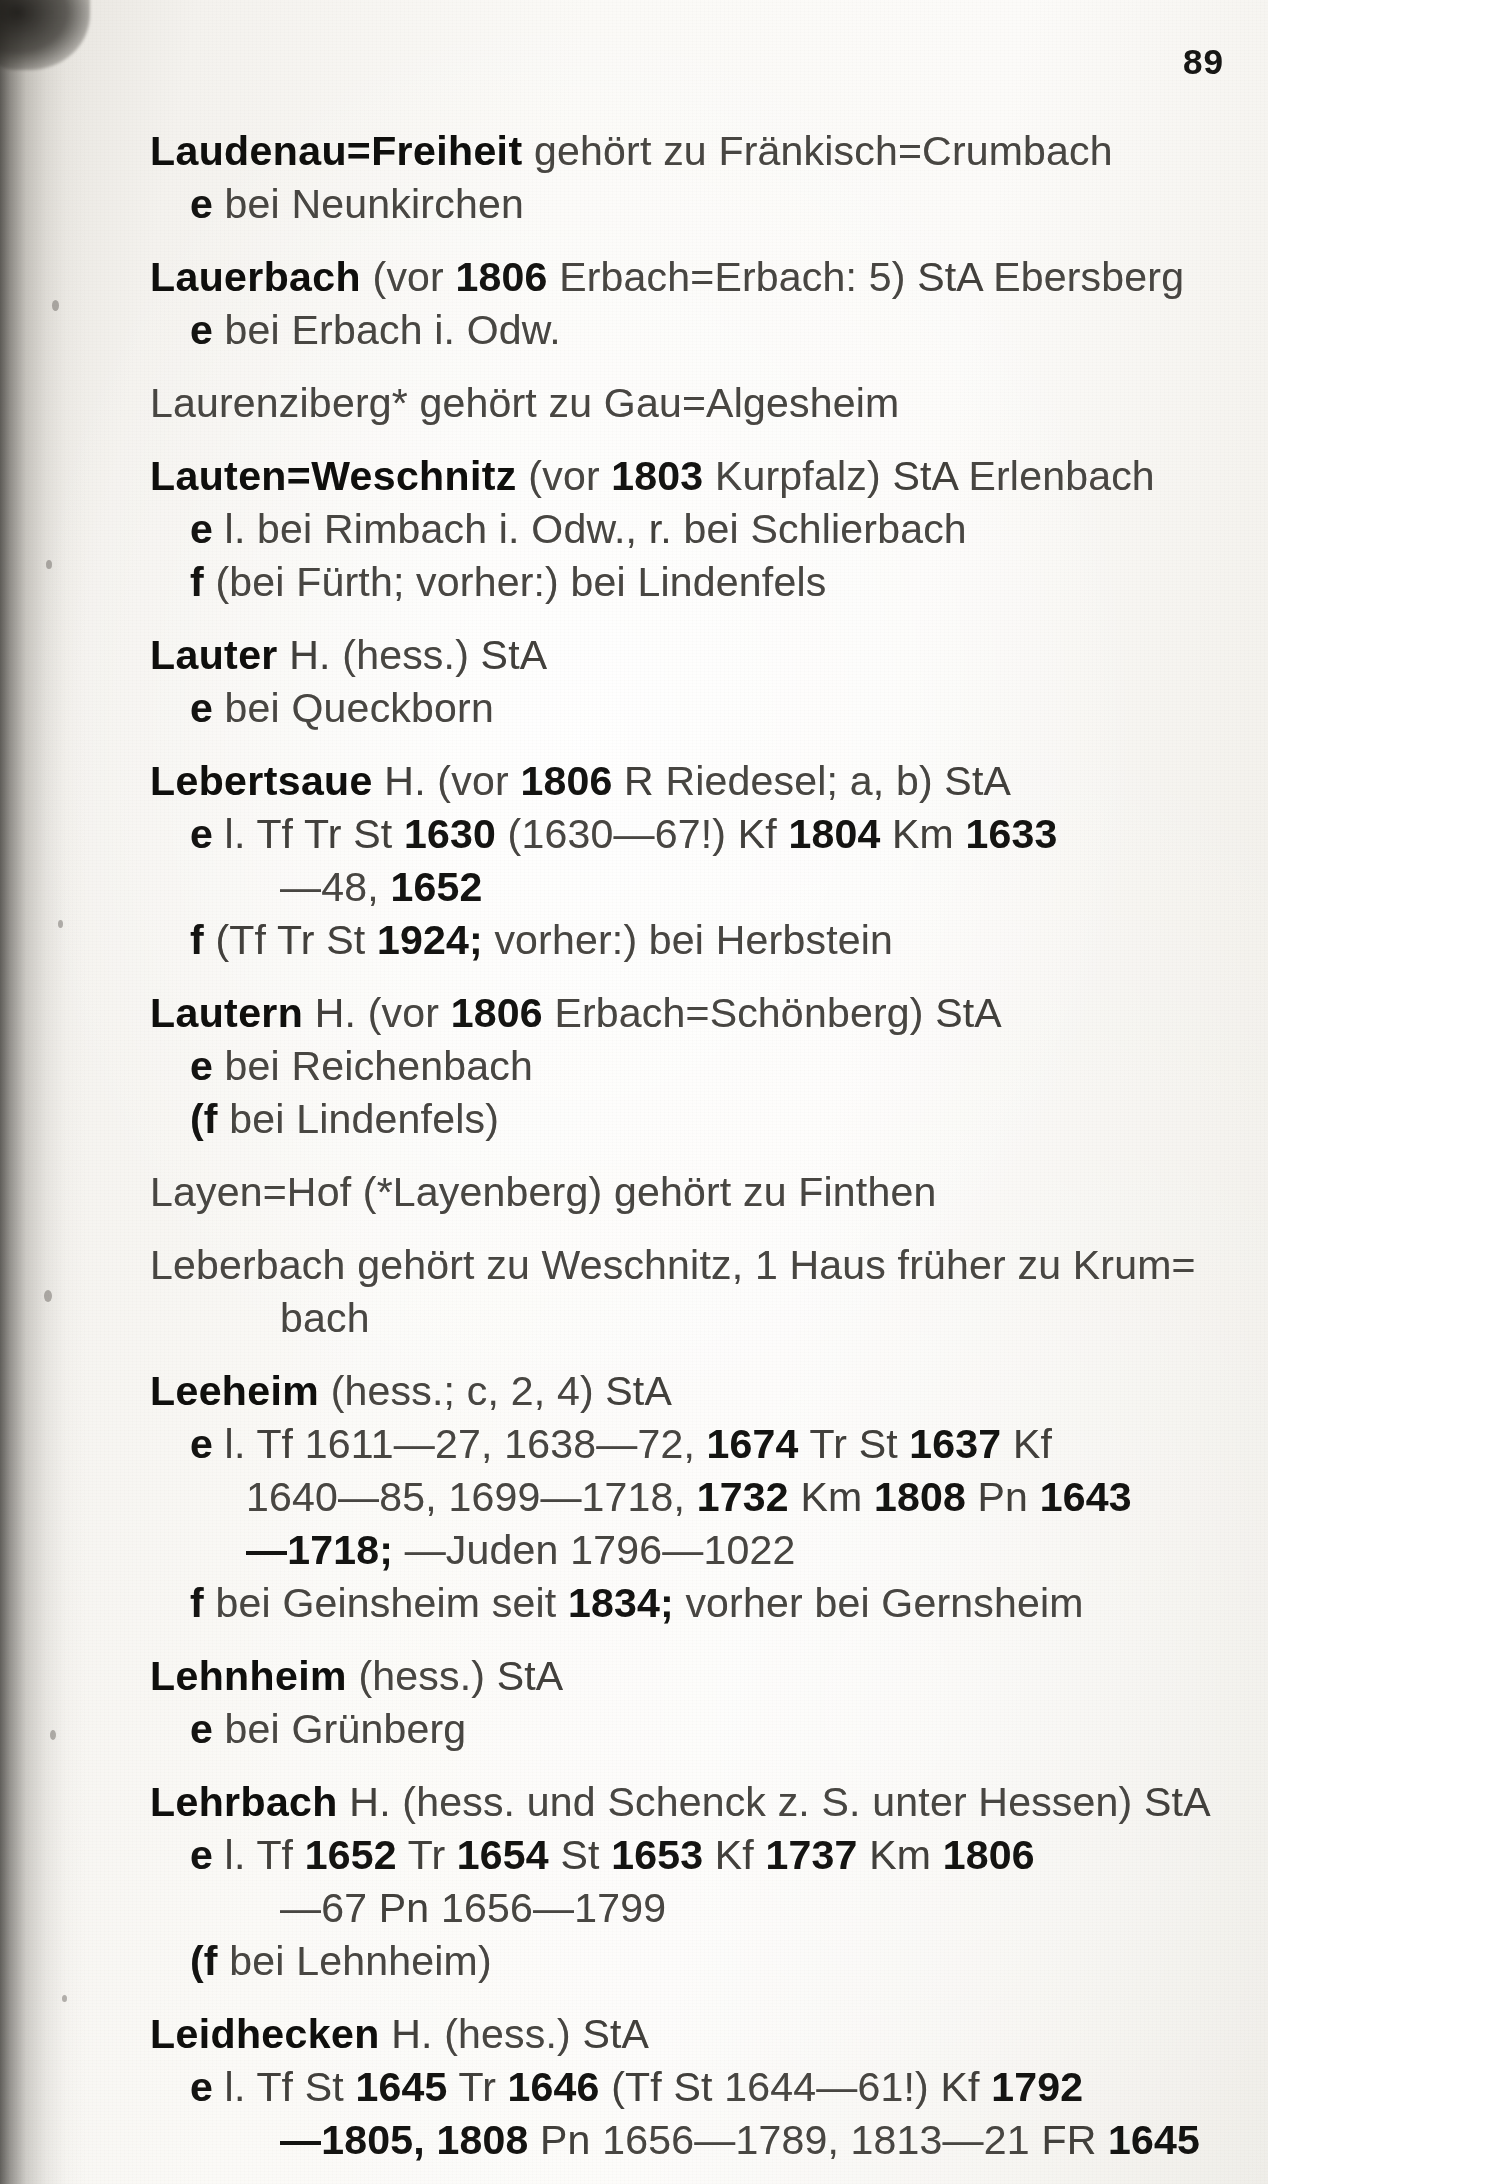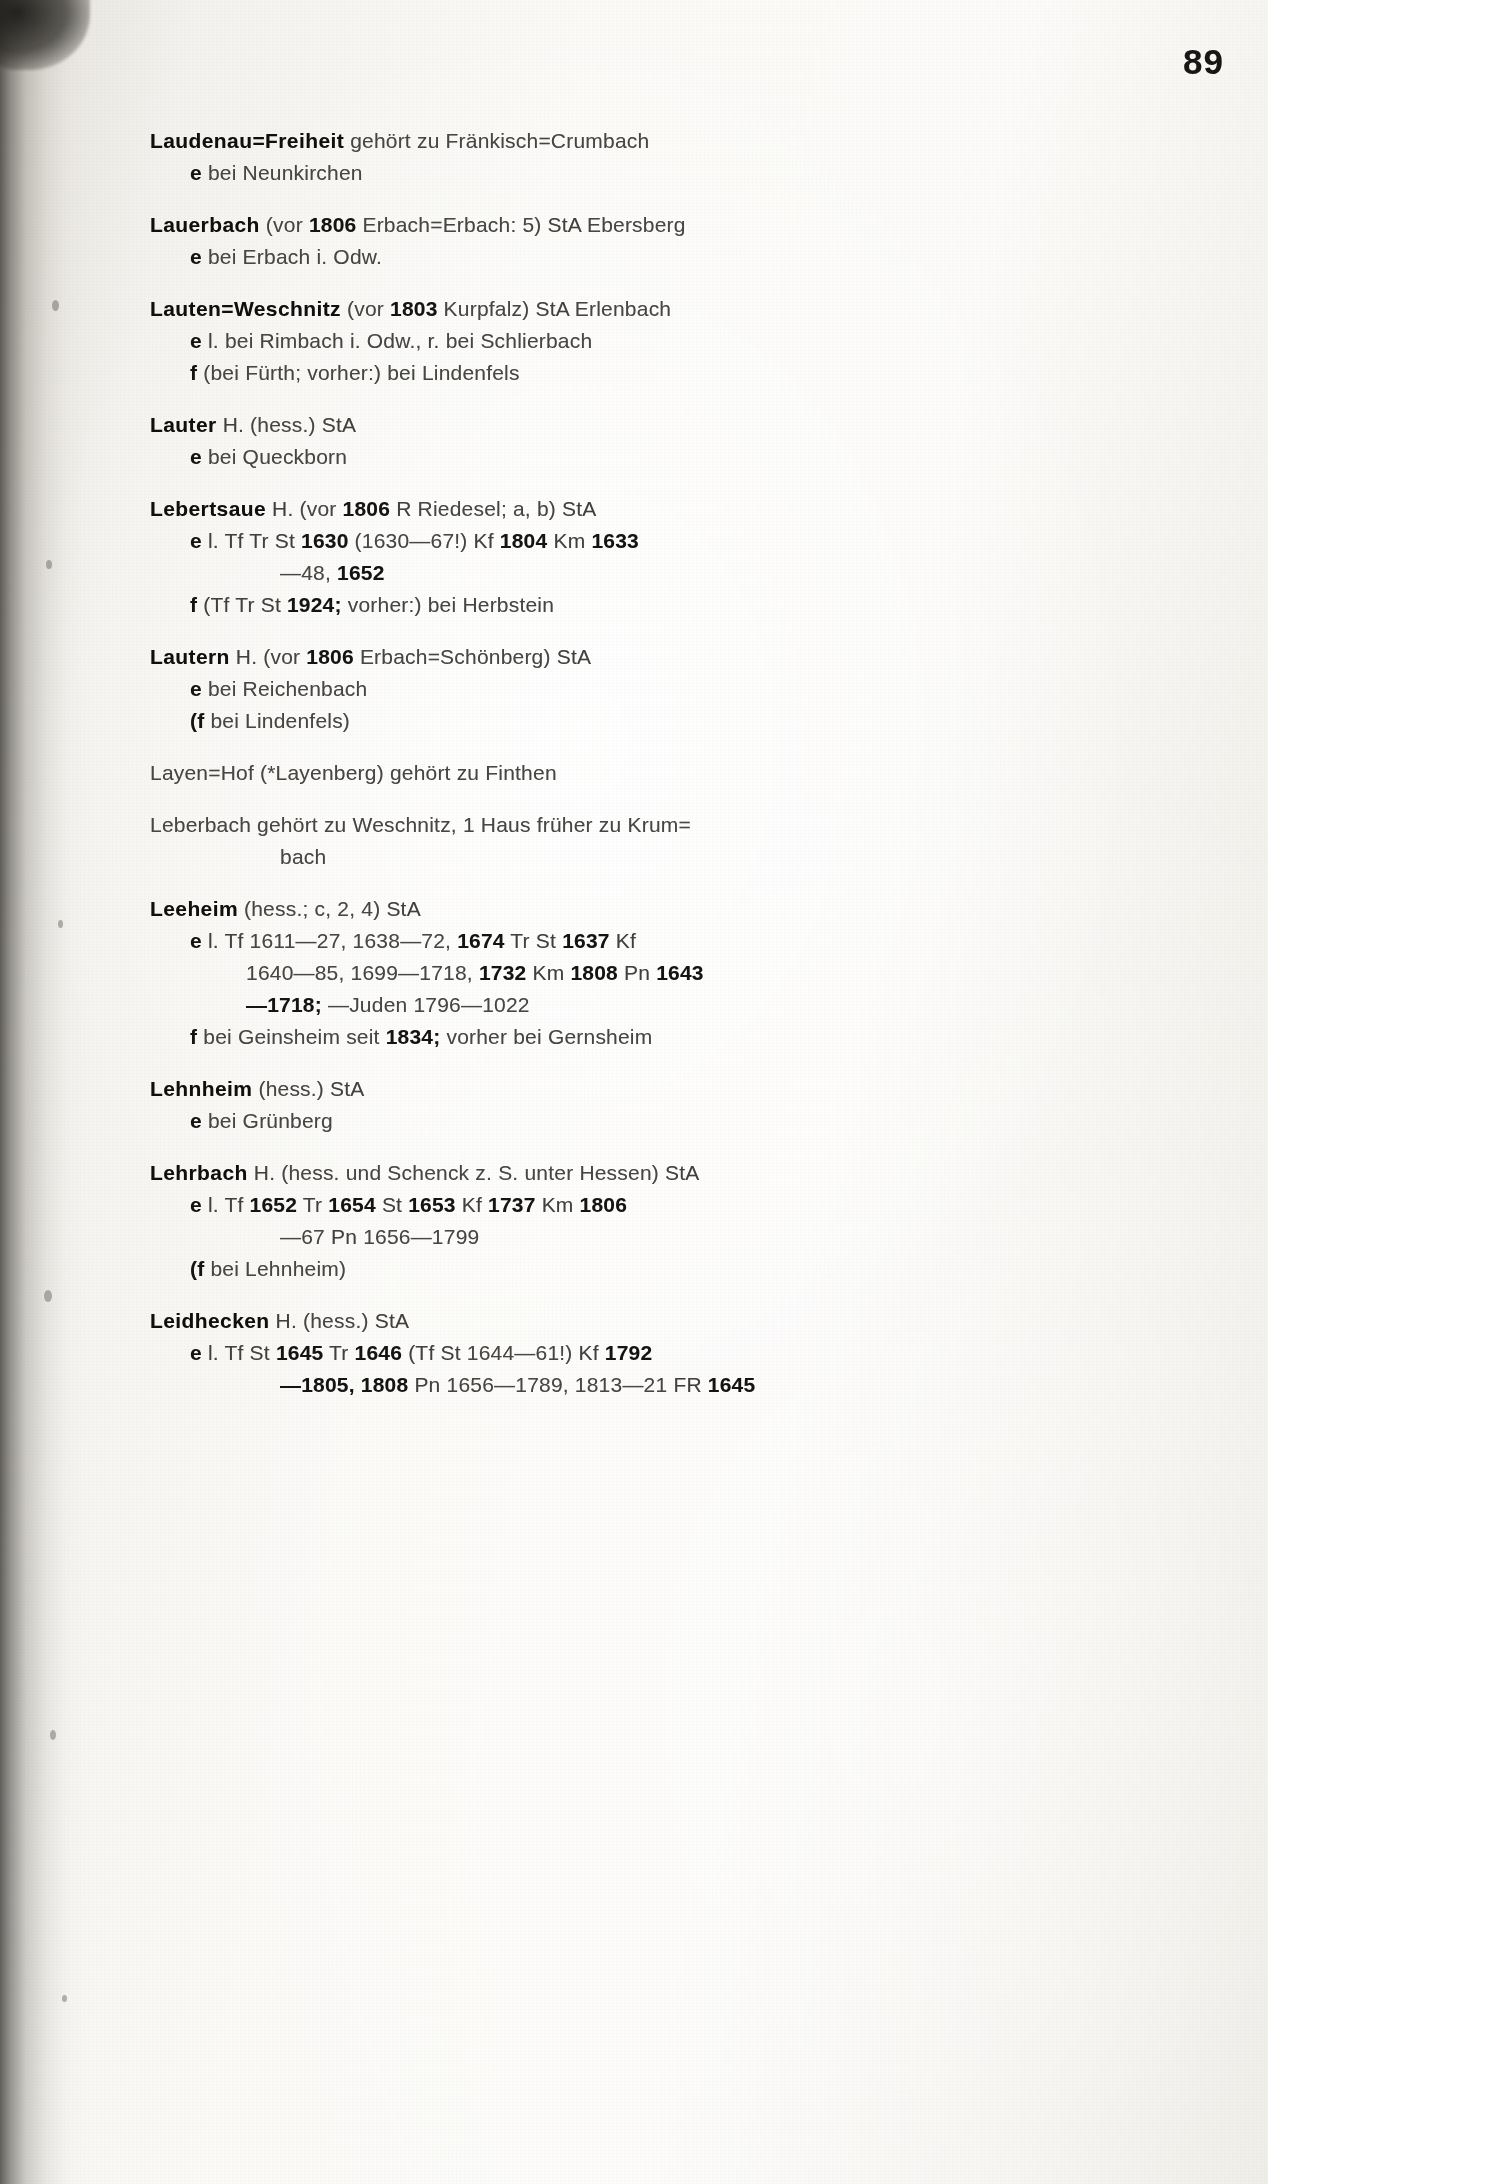--- a/index.html
+++ b/index.html
@@ -92,22 +92,22 @@
     line-height: 1;
     margin-bottom: 46px;
   }
 
   .entry {
     margin-bottom: 20px;
   }
 
   
   .ln {
-    font-size: 21px;
-    line-height: 32px;
+    font-size: 41px;
+    line-height: 53px;
     color: #3b3a36;
     white-space: pre-wrap;
     letter-spacing: 0.2px;
   }
 
   
   .ln.head   { text-indent: 0; }
   
   .ln.sub    { padding-left: 40px; }
   
@@ -168,20 +168,23 @@
     <div id="entries">
         <div class="entry">
           <div class="ln head"><b class="hw">Laudenau=Freiheit</b> <span class="lt">gehört</span> <span class="lt">zu</span> <span class="lt">Fränkisch=Crumbach</span></div>
           <div class="ln sub"><span class="ltr">e</span> <span class="lt">bei</span> <span class="lt">Neunkirchen</span></div>
         </div>
         <div class="entry">
           <div class="ln head"><b class="hw">Lauerbach</b> <span class="lt">(vor</span> <b class="num">1806</b> <span class="lt">Erbach=Erbach:</span> <span class="lt">5)</span> <span class="abbr">StA</span> <span class="lt">Ebersberg</span></div>
           <div class="ln sub"><span class="ltr">e</span> <span class="lt">bei</span> <span class="lt">Erbach</span> <span class="lt">i.</span> <span class="lt">Odw.</span></div>
         </div>
         <div class="entry">
+          <div class="ln xref"><span class="lt">Laurenziberg*</span> <span class="lt">gehört</span> <span class="lt">zu</span> <span class="lt">Gau=Algesheim</span></div>
+        </div>
+        <div class="entry">
           <div class="ln head"><b class="hw">Lauten=Weschnitz</b> <span class="lt">(vor</span> <b class="num">1803</b> <span class="lt">Kurpfalz)</span> <span class="abbr">StA</span> <span class="lt">Erlenbach</span></div>
           <div class="ln sub"><span class="ltr">e</span> <span class="abbr">l.</span> <span class="lt">bei</span> <span class="lt">Rimbach</span> <span class="lt">i.</span> <span class="lt">Odw.,</span> <span class="abbr">r.</span> <span class="lt">bei</span> <span class="lt">Schlierbach</span></div>
           <div class="ln sub"><span class="ltr">f</span> <span class="lt">(bei</span> <span class="lt">Fürth;</span> <span class="lt">vorher:)</span> <span class="lt">bei</span> <span class="lt">Lindenfels</span></div>
         </div>
         <div class="entry">
           <div class="ln head"><b class="hw">Lauter</b> <span class="abbr">H.</span> <span class="lt">(hess.)</span> <span class="abbr">StA</span></div>
           <div class="ln sub"><span class="ltr">e</span> <span class="lt">bei</span> <span class="lt">Queckborn</span></div>
         </div>
         <div class="entry">
           <div class="ln head"><b class="hw">Lebertsaue</b> <span class="abbr">H.</span> <span class="lt">(vor</span> <b class="num">1806</b> <span class="abbr">R</span> <span class="lt">Riedesel;</span> <span class="lt">a,</span> <span class="lt">b)</span> <span class="abbr">StA</span></div>

